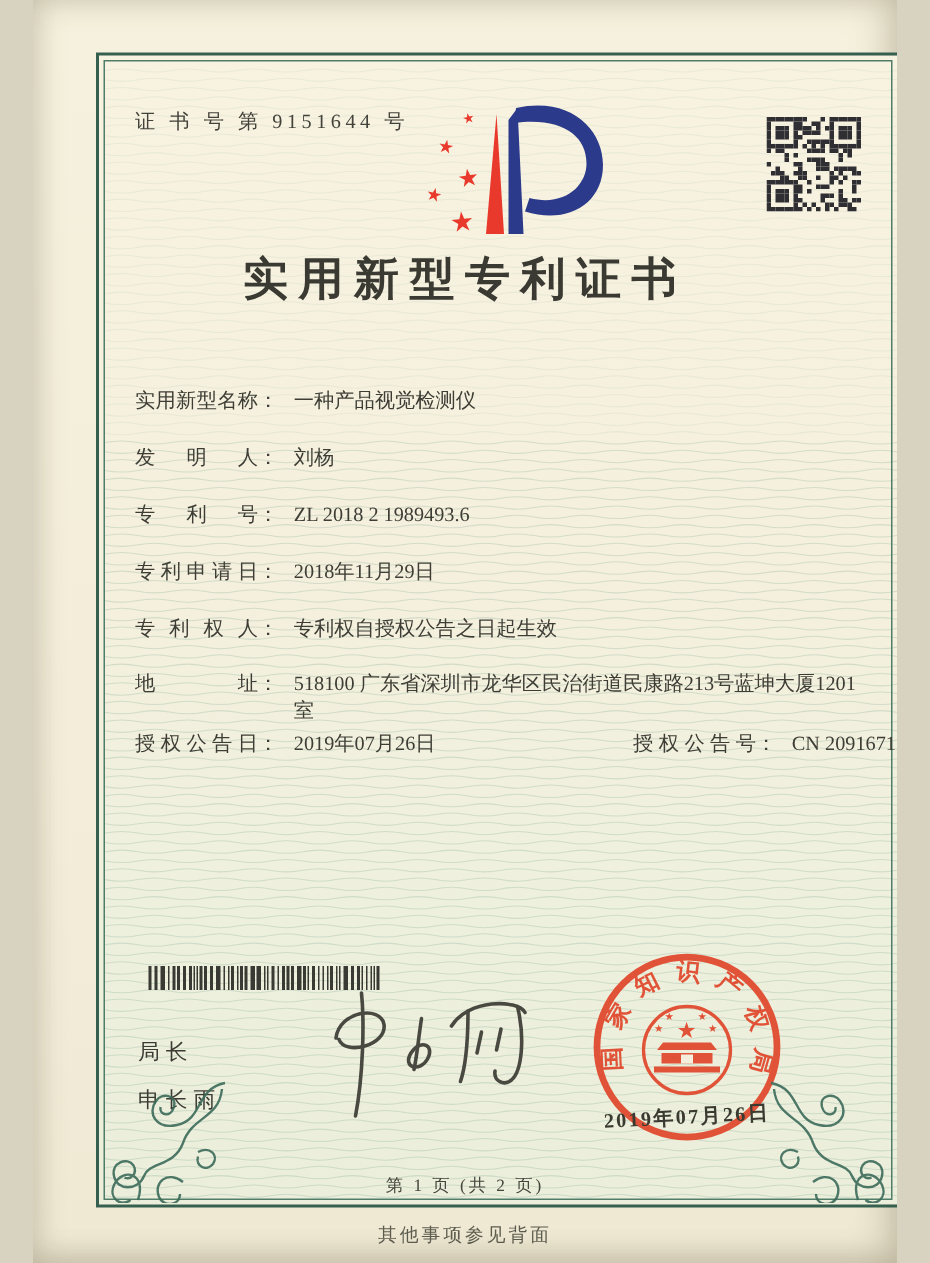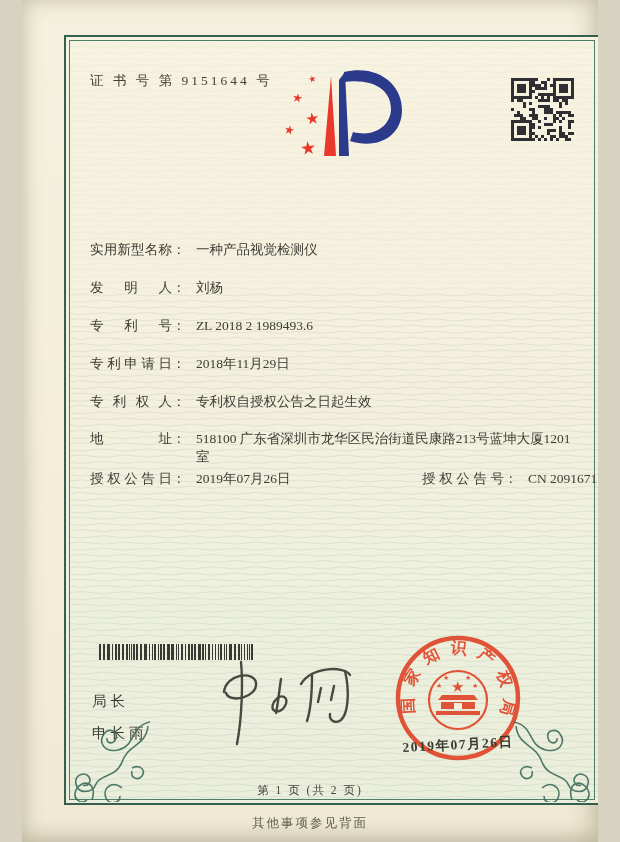--- a/index.html
+++ b/index.html
@@ -23,21 +23,21 @@
   #waves{position:absolute;left:4px;top:4px;pointer-events:none;}
   .cert-no{
     position:absolute;left:68px;top:72px;font-size:13.5px;letter-spacing:3px;color:#42423a;
   }
   .logo{position:absolute;left:256px;top:62px;}
   .qr{position:absolute;left:489px;top:78px;}
   .title{
     position:absolute;left:0;right:0;top:166px;text-align:center;
     font-size:30px;font-weight:600;letter-spacing:7px;color:#3a3a33;
   }
-  .frow{position:absolute;left:68px;font-size:13.5px;color:#3d3d35;white-space:nowrap;}
+  .frow{position:absolute;left:68px;font-size:13.5px;color:#3d3d35;white-space:nowrap;margin-top:17px;}
   .flabel{display:inline-block;width:82px;text-align:justify;text-align-last:justify;}
   .fvalue{margin-left:7px;}
   .fvalue.wrap{display:inline-block;white-space:normal;width:388px;vertical-align:top;}
   .pair2{position:absolute;left:332px;top:0;}
   .body-text{
     position:absolute;left:62px;top:496px;width:500px;
     font-size:13px;line-height:21.5px;color:#474738;text-align:justify;
   }
   .body-text p{margin:0;text-indent:2em;}
   .barcode{position:absolute;left:75px;top:644px;}
@@ -419,20 +419,21 @@
       <rect x="18" y="60" width="3" height="3" fill="#2e2e33"></rect>
       <rect x="21" y="60" width="3" height="3" fill="#2e2e33"></rect>
       <rect x="27" y="60" width="3" height="3" fill="#2e2e33"></rect>
       <rect x="33" y="60" width="3" height="3" fill="#2e2e33"></rect>
       <rect x="39" y="60" width="3" height="3" fill="#2e2e33"></rect>
       <rect x="45" y="60" width="3" height="3" fill="#2e2e33"></rect>
       <rect x="54" y="60" width="3" height="3" fill="#2e2e33"></rect>
       <rect x="57" y="60" width="3" height="3" fill="#2e2e33"></rect>
     </svg>
 
+  <div class="title">实用新型专利证书</div>
 
   <div class="frow" style="top:241px">
     <span class="flabel">实用新型名称</span><span>：</span>
     <span class="fvalue">一种产品视觉检测仪</span>
   </div>
   <div class="frow" style="top:279px">
     <span class="flabel">发明人</span><span>：</span>
     <span class="fvalue">刘杨</span>
   </div>
   <div class="frow" style="top:317px">

